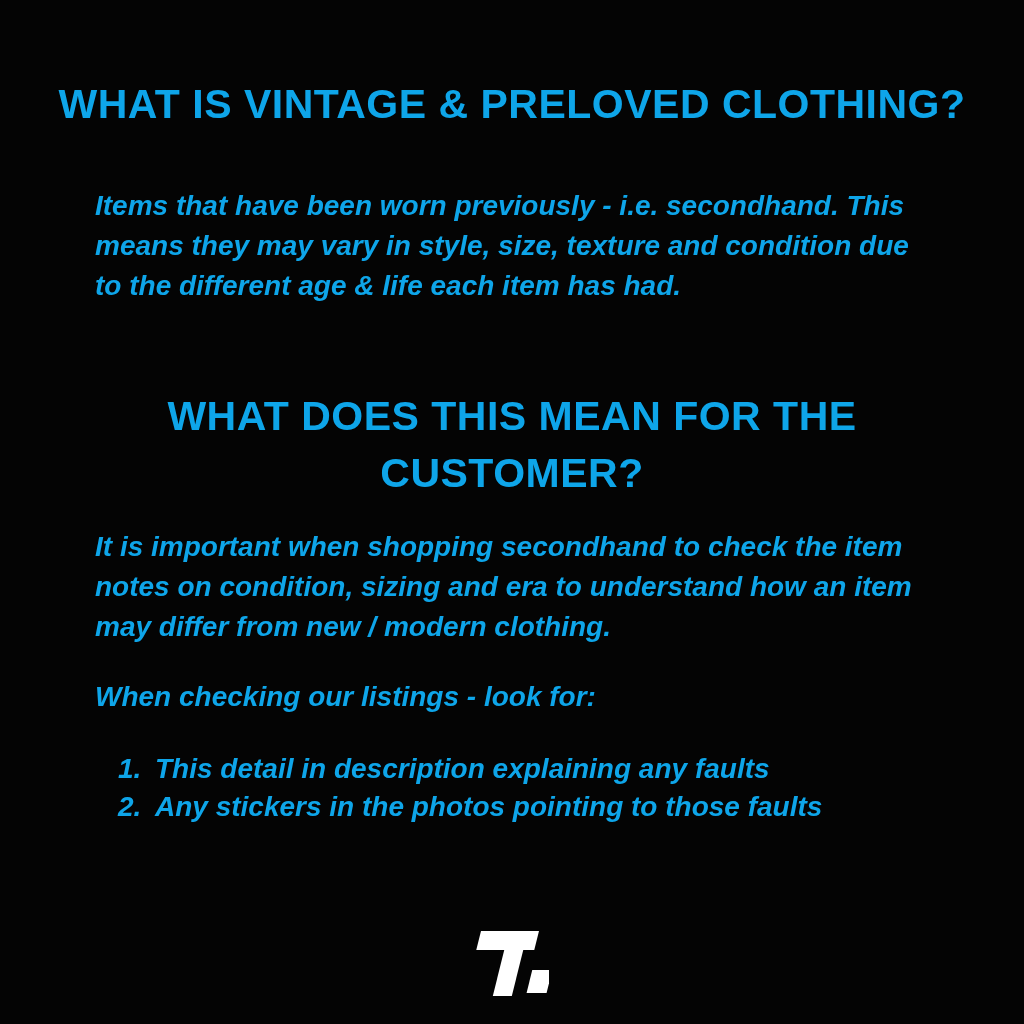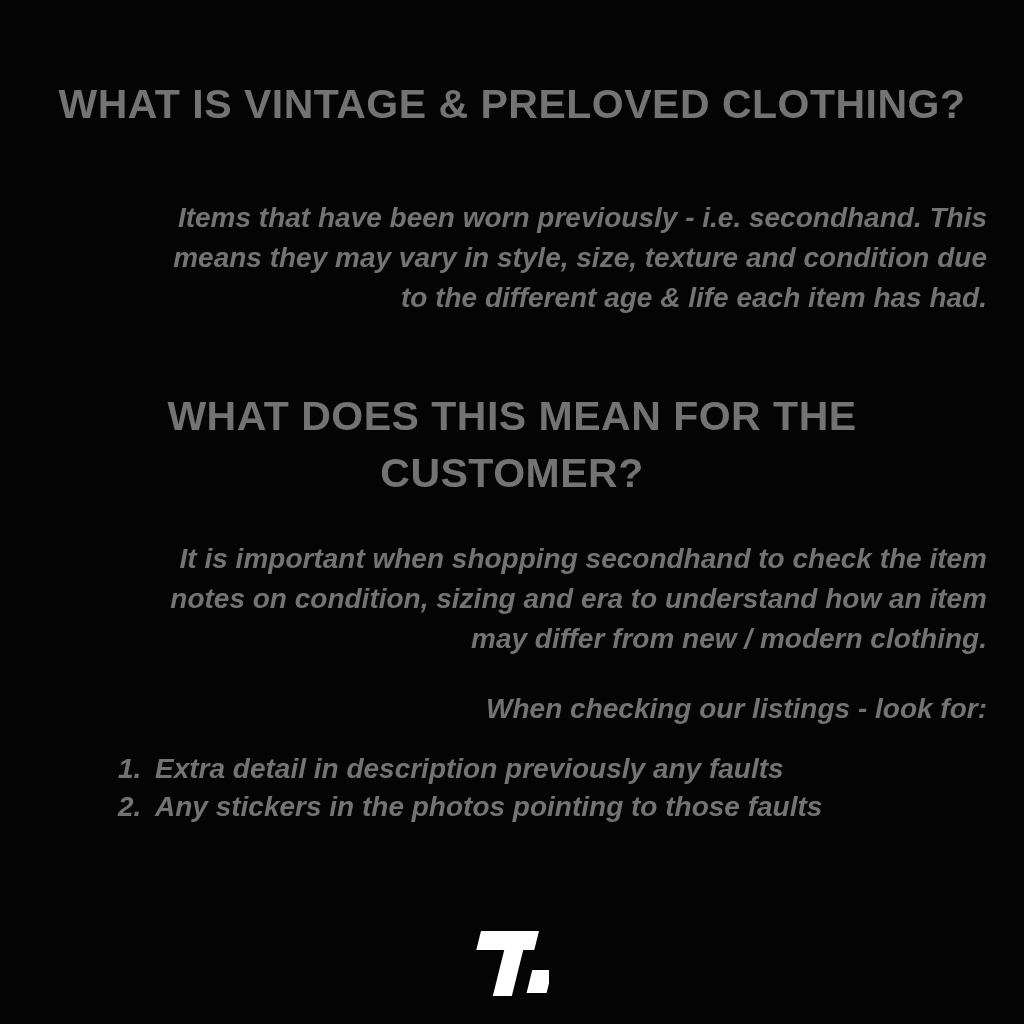--- a/index.html
+++ b/index.html
@@ -7,21 +7,21 @@
     padding: 0;
     background: #000;
   }
   .canvas {
     position: relative;
     width: 1024px;
     height: 1024px;
     background: #040404;
     overflow: hidden;
     font-family: "Liberation Sans", sans-serif;
-    color: #737373;
+    color: #0ea5e9;
   }
   .heading {
     position: absolute;
     left: 0;
     right: 0;
     text-align: center;
     font-weight: 700;
     font-size: 41px;
     letter-spacing: 0.5px;
     line-height: 57px;
@@ -32,22 +32,21 @@
   .h2 { top: 388px; }
   .body-text {
     position: absolute;
     left: 95px;
     width: 880px;
     font-style: italic;
     font-weight: 700;
     font-size: 28px;
     line-height: 40px;
     white-space: pre-line;
-    margin: 12px;
-    text-align: right;
+    margin: 0;
   }
   .p1 { top: 186px; }
   .p2 { top: 527px; }
   .p3 { top: 677px; }
   .checklist {
     position: absolute;
     left: 118px;
     top: 750px;
     font-style: italic;
     font-weight: 700;
@@ -89,21 +88,21 @@
 
   <p class="body-text p2">It is important when shopping secondhand to check the item
 notes on condition, sizing and era to understand how an item
 may differ from new / modern clothing.</p>
 
   <p class="body-text p3">When checking our listings - look for:</p>
 
   <div class="checklist">
     <div class="checklist-row">
       <span class="checklist-number">1.</span>
-      <span class="checklist-text">Extra detail in description previously any faults</span>
+      <span class="checklist-text">This detail in description explaining any faults</span>
     </div>
     <div class="checklist-row">
       <span class="checklist-number">2.</span>
       <span class="checklist-text">Any stickers in the photos pointing to those faults</span>
     </div>
   </div>
 
   <div class="logo-wrap">
     <svg class="logo-svg" width="74" height="66" viewBox="0 0 74 66" xmlns="http://www.w3.org/2000/svg" aria-hidden="true">
       <g transform="translate(6,0) skewX(-14)" fill="#ffffff">

